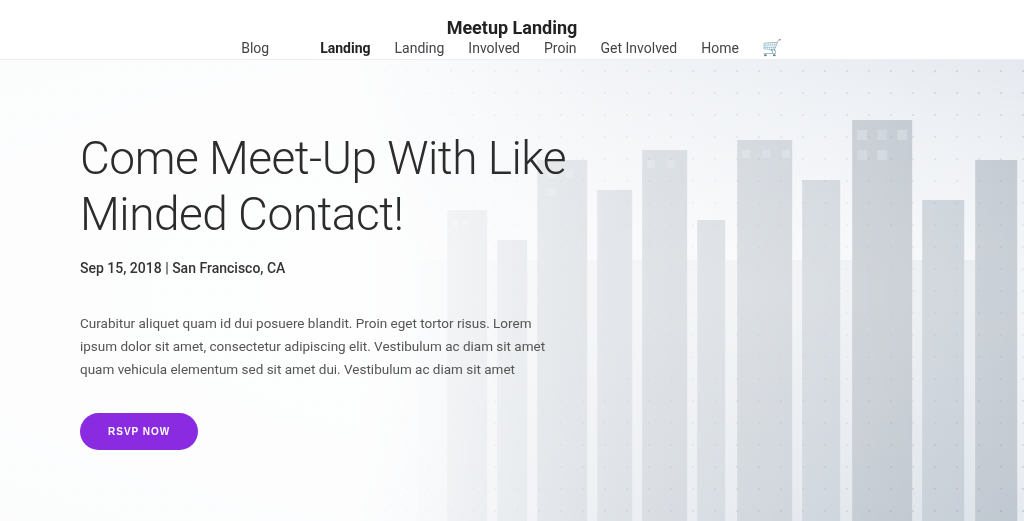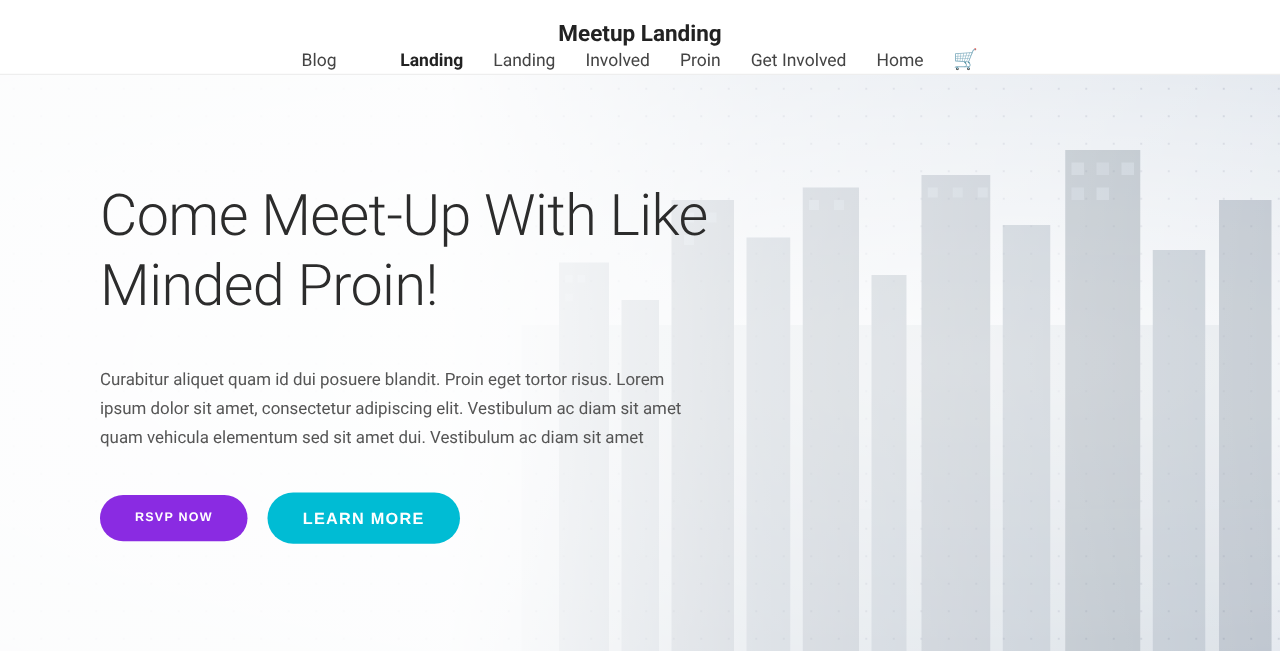--- a/index.html
+++ b/index.html
@@ -216,20 +216,24 @@
     <rect x="440" y="70" width="10" height="10" fill="#aabbcc" opacity="0.5"></rect>
     <rect x="460" y="70" width="10" height="10" fill="#aabbcc" opacity="0.4"></rect>
     <rect x="480" y="70" width="10" height="10" fill="#aabbcc" opacity="0.5"></rect>
     <rect x="440" y="90" width="10" height="10" fill="#aabbcc" opacity="0.4"></rect>
     <rect x="460" y="90" width="10" height="10" fill="#aabbcc" opacity="0.5"></rect>
   </svg>
 
   <div style="position:absolute;inset:0;background:linear-gradient(to right, rgba(255,255,255,0.92) 35%, rgba(255,255,255,0.5) 60%, rgba(255,255,255,0.1) 100%);z-index:2;pointer-events:none;"></div>
 
   <div class="hero-content">
-    <h1 class="hero-title">Come Meet-Up With Like Minded Proin!</h1>
+    <h1 class="hero-title">Come Meet-Up With Like Minded Contact!</h1>
+    <p class="hero-meta">
+      <span>Sep 15, 2018</span>
+      <span> | </span>
+      <span>San Francisco, CA</span>
+    </p>
     <p class="hero-description">Curabitur aliquet quam id dui posuere blandit. Proin eget tortor risus. Lorem ipsum dolor sit amet, consectetur adipiscing elit. Vestibulum ac diam sit amet quam vehicula elementum sed sit amet dui. Vestibulum ac diam sit amet</p>
     <div class="hero-buttons">
       <button class="btn-rsvp">RSVP NOW</button>
-      <button class="btn-learn">LEARN MORE</button>
     </div>
   </div>
 </section>
 
 </body></html>

